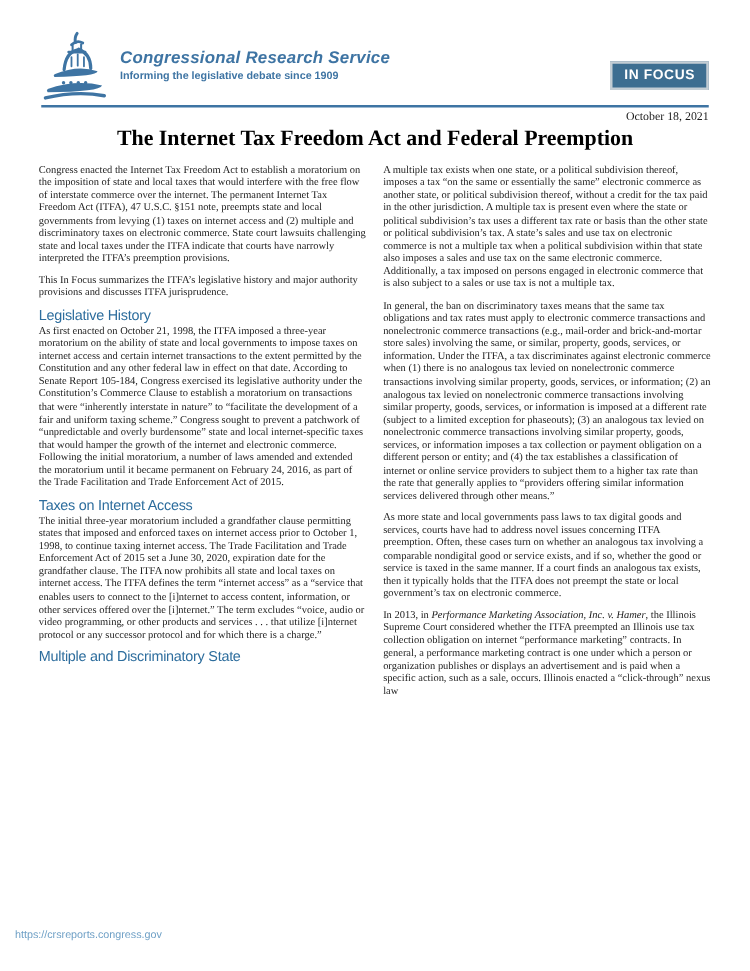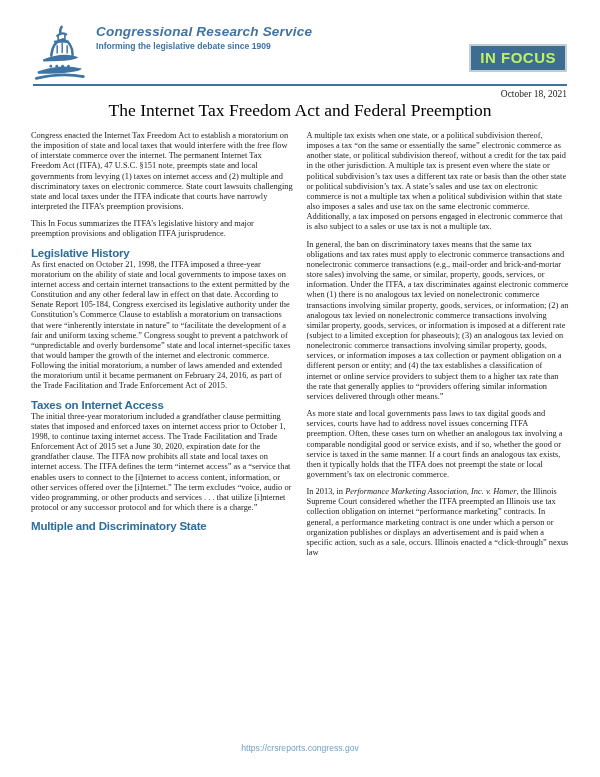--- a/index.html
+++ b/index.html
@@ -13,21 +13,21 @@
     font-family: "Liberation Serif", serif;
     color: #1c1c1c;
     overflow: hidden;
   }
   
   .header {
     display: flex;
     align-items: flex-end;
     padding: 24px 33px 0 30px;
   }
-  .logo-group { display: flex; align-items: flex-start; }
+  .logo-group { display: flex; align-items: center; }
   .dome-icon { width: 58px; height: 58px; flex: 0 0 auto; margin-right: 8px; }
   .brand-block { padding-bottom: 4px; }
   .brand-name {
     font-family: "Liberation Sans", sans-serif;
     font-weight: bold;
     font-style: italic;
     font-size: 13.5px;
     color: #3E74A3;
     letter-spacing: 0.2px;
     white-space: nowrap;
@@ -37,76 +37,76 @@
     font-size: 8.6px;
     font-weight: bold;
     color: #3E74A3;
     margin-top: 2px;
     white-space: nowrap;
   }
   .header-spacer { flex: 1; }
   .badge {
     font-family: "Liberation Sans", sans-serif;
     font-weight: bold;
-    font-size: 15px;
+    font-size: 11px;
     letter-spacing: 0.5px;
-    color: #bef264;
+    color: #ffffff;
     background: #3D6E91;
     border: 2px solid #c3cdd4;
     padding: 3px 9px 4px 9px;
     margin-bottom: 10px;
     white-space: nowrap;
   }
   .rule {
     height: 0;
     border-top: 2px solid #3E74A3;
     margin: 2px 33px 0 33px;
   }
   
   .date-line {
     text-align: right;
     font-size: 9.5px;
     padding: 3px 33px 0 0;
   }
   .doc-title {
     text-align: center;
-    font-weight: normal;
+    font-weight: bold;
     font-size: 17.5px;
     margin: 1px 0 10px 0;
     color: #000000;
   }
   
   .columns {
     display: flex;
     gap: 13px;
     padding: 0 31px;
     margin-top: 10px;
   }
   .col { flex: 1 1 0; min-width: 0; }
   .col p {
     font-size: 8.4px;
     line-height: 10.15px;
     margin: 0 0 7px 0;
     text-align: left;
   }
   .col h2 {
     font-family: "Liberation Sans", sans-serif;
-    font-weight: bold;
+    font-weight: normal;
     font-size: 11.5px;
     letter-spacing: -0.2px;
     color: #2D6D9D;
     margin: 6px 0 1px 0;
   }
   .case-name { font-style: italic; }
   
   .footer {
     position: absolute;
-    left: 0; right: 0;
+    left: 12px; right: 0;
     bottom: 22px;
-    text-align: center;
+    text-align: left;
   }
   .footer a {
     font-family: "Liberation Sans", sans-serif;
     font-size: 8.6px;
     color: #6FA0C6;
     text-decoration: none;
   }
 </style>
 </head>
 <body>
@@ -147,21 +147,21 @@
   <div class="rule"></div>
 
   <div class="date-line">October 18, 2021</div>
 
   <h1 class="doc-title">The Internet Tax Freedom Act and Federal Preemption</h1>
 
   <div class="columns">
 
     <div class="col">
       <p>Congress enacted the Internet Tax Freedom Act to establish a moratorium on the imposition of state and local taxes that would interfere with the free flow of interstate commerce over the internet. The permanent Internet Tax Freedom Act (ITFA), 47 U.S.C. §151 note, preempts state and local governments from levying (1) taxes on internet access and (2) multiple and discriminatory taxes on electronic commerce. State court lawsuits challenging state and local taxes under the ITFA indicate that courts have narrowly interpreted the ITFA’s preemption provisions.</p>
-      <p>This In Focus summarizes the ITFA’s legislative history and major preemption provisions and obligation ITFA jurisprudence.</p>
+      <p>This In Focus summarizes the ITFA’s legislative history and major authority provisions and discusses ITFA jurisprudence.</p>
       <h2>Legislative History</h2>
       <p>As first enacted on October 21, 1998, the ITFA imposed a three-year moratorium on the ability of state and local governments to impose taxes on internet access and certain internet transactions to the extent permitted by the Constitution and any other federal law in effect on that date. According to Senate Report 105-184, Congress exercised its legislative authority under the Constitution’s Commerce Clause to establish a moratorium on transactions that were “inherently interstate in nature” to “facilitate the development of a fair and uniform taxing scheme.” Congress sought to prevent a patchwork of “unpredictable and overly burdensome” state and local internet-specific taxes that would hamper the growth of the internet and electronic commerce. Following the initial moratorium, a number of laws amended and extended the moratorium until it became permanent on February 24, 2016, as part of the Trade Facilitation and Trade Enforcement Act of 2015.</p>
       <h2>Taxes on Internet Access</h2>
       <p>The initial three-year moratorium included a grandfather clause permitting states that imposed and enforced taxes on internet access prior to October 1, 1998, to continue taxing internet access. The Trade Facilitation and Trade Enforcement Act of 2015 set a June 30, 2020, expiration date for the grandfather clause. The ITFA now prohibits all state and local taxes on internet access. The ITFA defines the term “internet access” as a “service that enables users to connect to the [i]nternet to access content, information, or other services offered over the [i]nternet.” The term excludes “voice, audio or video programming, or other products and services . . .  that utilize [i]nternet protocol or any successor protocol and for which there is a charge.”</p>
       <h2>Multiple and Discriminatory State</h2>
     </div>
 
     <div class="col">
       <p>A multiple tax exists when one state, or a political subdivision thereof, imposes a tax “on the same or essentially the same” electronic commerce as another state, or political subdivision thereof, without a credit for the tax paid in the other jurisdiction. A multiple tax is present even where the state or political subdivision’s tax uses a different tax rate or basis than the other state or political subdivision’s tax. A state’s sales and use tax on electronic commerce is not a multiple tax when a political subdivision within that state also imposes a sales and use tax on the same electronic commerce. Additionally, a tax imposed on persons engaged in electronic commerce that is also subject to a sales or use tax is not a multiple tax.</p>
       <p>In general, the ban on discriminatory taxes means that the same tax obligations and tax rates must apply to electronic commerce transactions and nonelectronic commerce transactions (e.g., mail-order and brick-and-mortar store sales) involving the same, or similar, property, goods, services, or information. Under the ITFA, a tax discriminates against electronic commerce when (1) there is no analogous tax levied on nonelectronic commerce transactions involving similar property, goods, services, or information; (2) an analogous tax levied on nonelectronic commerce transactions involving similar property, goods, services, or information is imposed at a different rate (subject to a limited exception for phaseouts); (3) an analogous tax levied on nonelectronic commerce transactions involving similar property, goods, services, or information imposes a tax collection or payment obligation on a different person or entity; and (4) the tax establishes a classification of internet or online service providers to subject them to a higher tax rate than the rate that generally applies to “providers offering similar information services delivered through other means.”</p>

